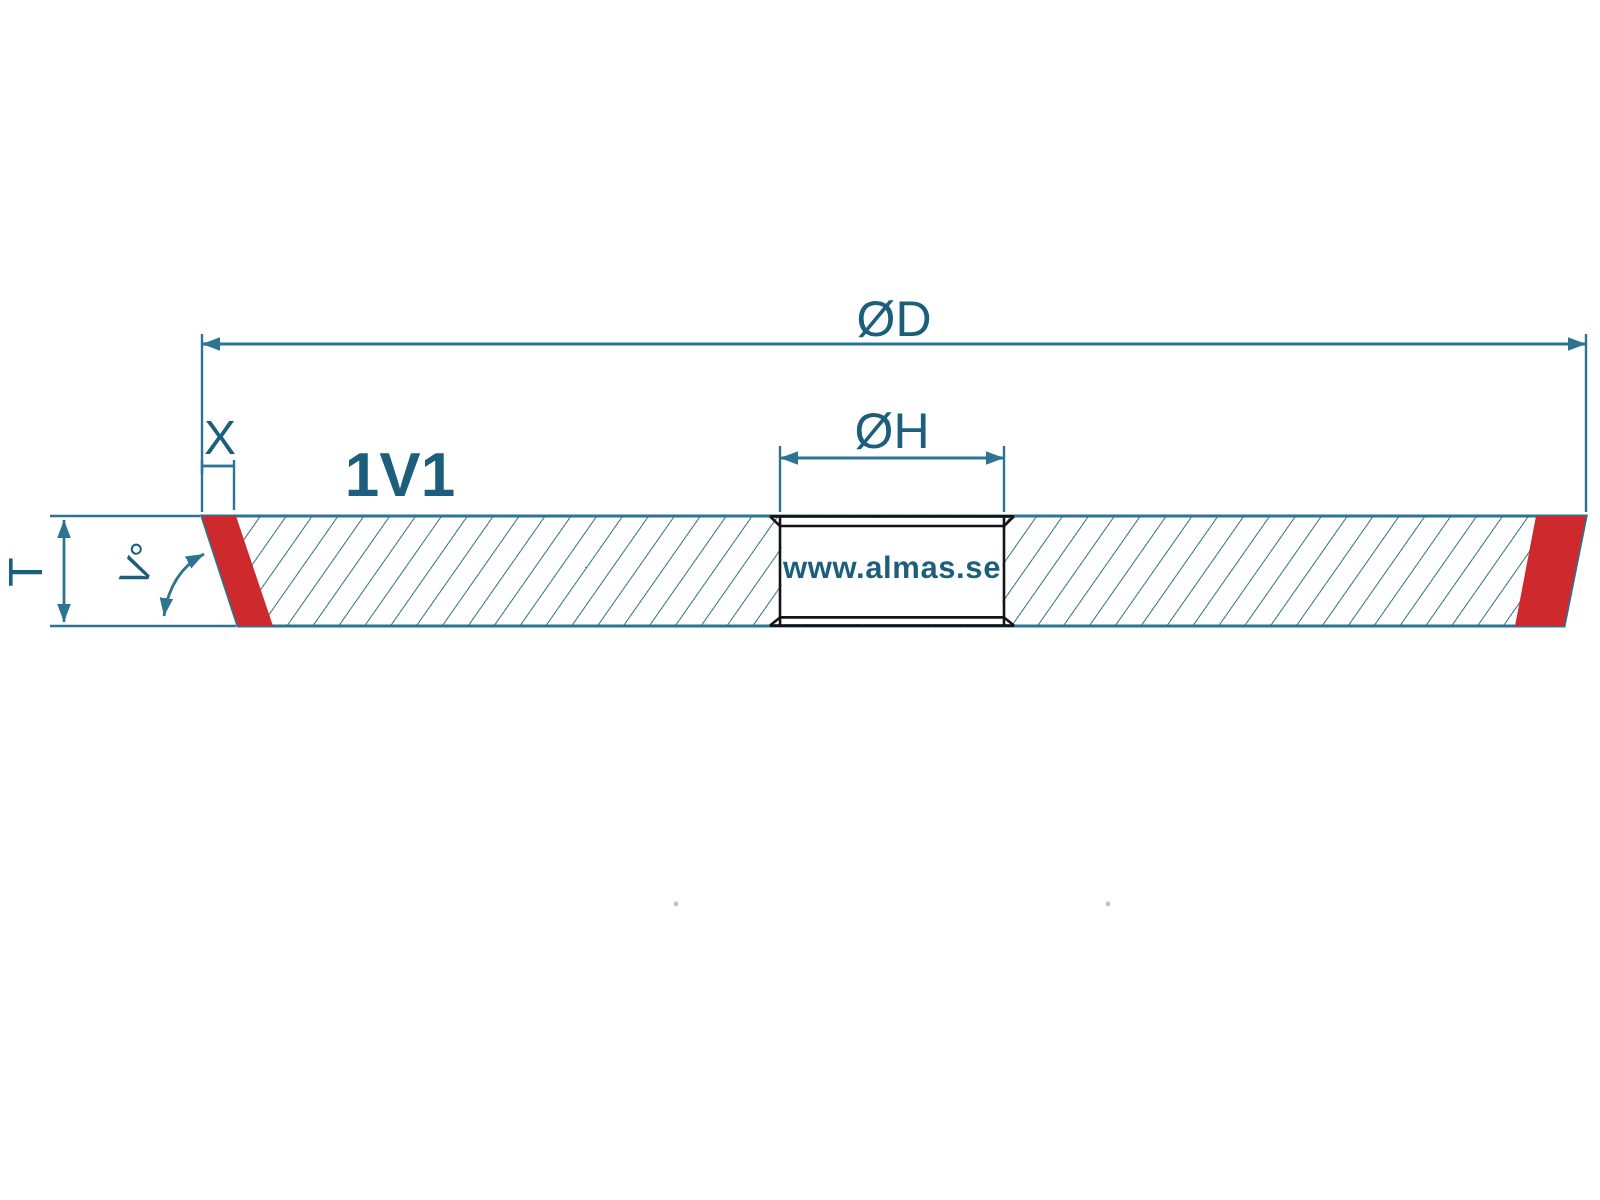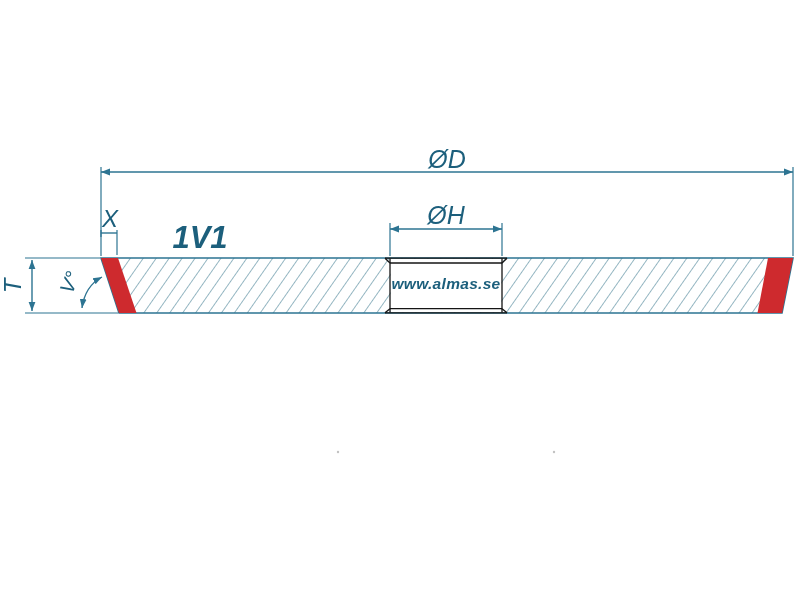--- a/index.html
+++ b/index.html
@@ -1,17 +1,17 @@
 <!DOCTYPE html>
 <html><head>
 <meta charset="utf-8">
 <style>
   html,body{margin:0;padding:0;background:#ffffff;}
   .stage{position:relative;width:800px;height:600px;background:#ffffff;overflow:hidden;
-         font-family:"Liberation Sans",sans-serif;font-style:italic;}
+         font-family:"Liberation Sans",sans-serif;}
   svg{position:absolute;left:0;top:0;}
   .dim-line{stroke:var(--line);stroke-width:1.4;fill:none;}
   .ext-line{stroke:var(--line);stroke-width:1.2;fill:none;}
   .wheel-outline{stroke:var(--line);stroke-width:1.6;}
   .hole-line{stroke:var(--hole);stroke-width:1.3;fill:none;}
   .lbl{fill:var(--text);font-size:25px;}
   .lbl-x{fill:var(--text);font-size:24px;}
   .lbl-t{fill:var(--text);font-size:24px;}
   .lbl-v{fill:var(--text);font-size:20px;}
   .lbl-type{fill:var(--text);font-size:31px;font-weight:bold;}

